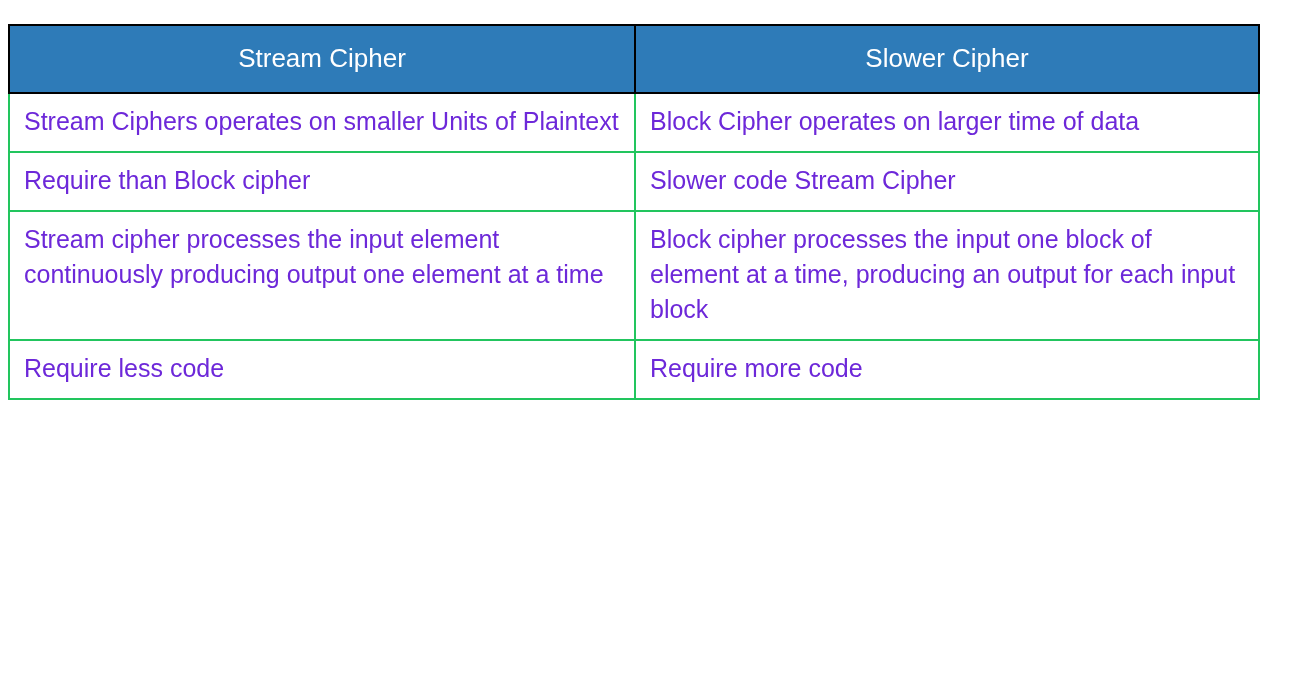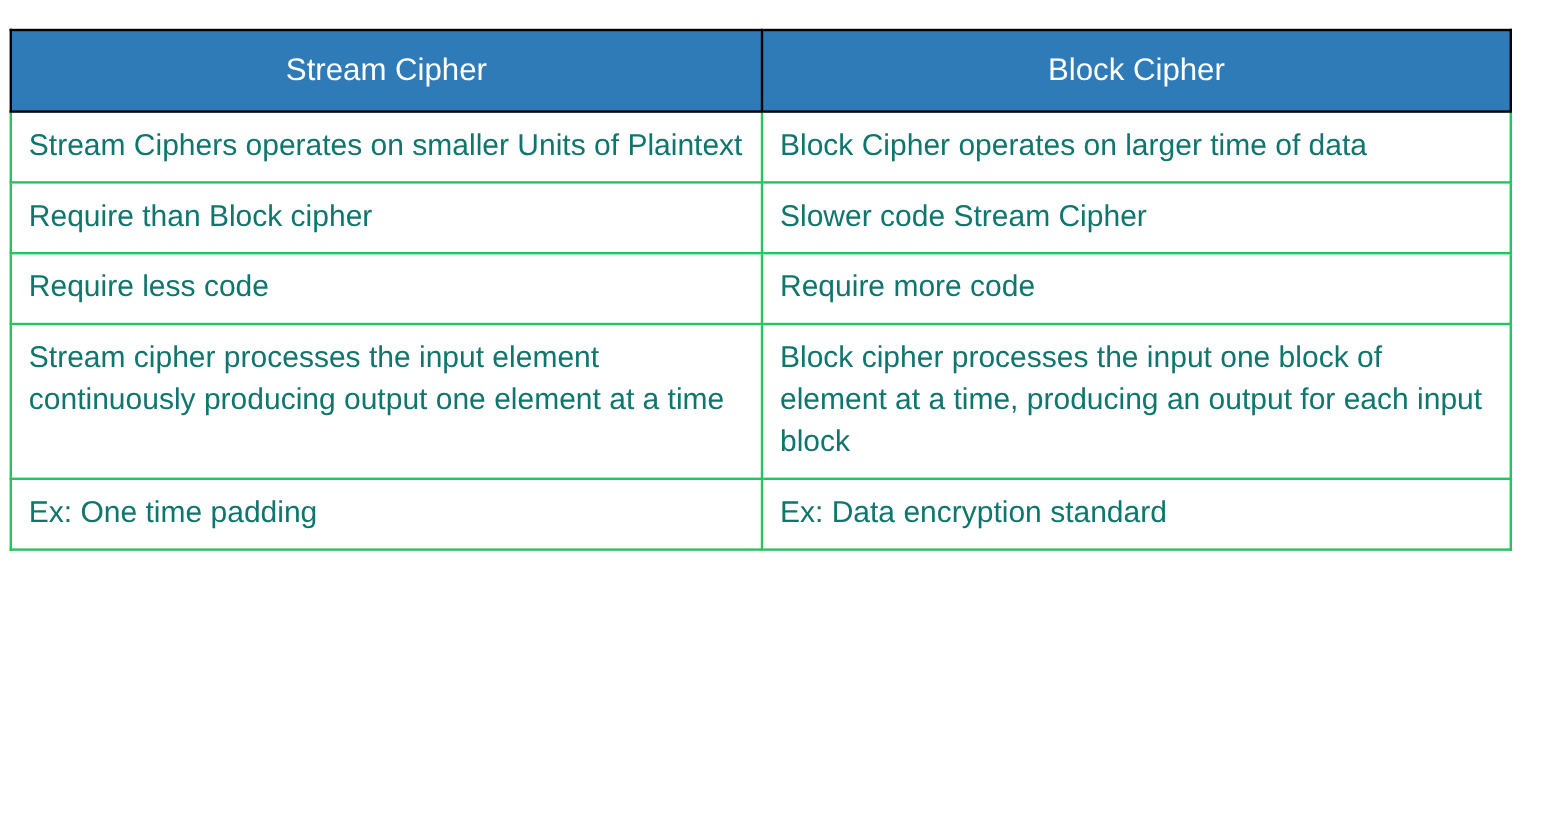--- a/index.html
+++ b/index.html
@@ -50,21 +50,21 @@
     font-weight: normal;
     font-size: 26px;
     line-height: 1.2;
     height: 66px;
     padding: 0 10px;
     vertical-align: middle;
     border-color: #000000;
   }
 
   .comparison-table tbody td {
-    color: #0f766e;
+    color: #6d28d9;
     font-size: 25px;
     line-height: 35px;
     padding: 10px 14px 12px 14px;
     text-align: left;
     letter-spacing: 0px;
   }
 
   .cell-text {
     display: block;
     white-space: pre-line;
@@ -77,21 +77,21 @@
 
   <table class="comparison-table">
     <colgroup>
       <col class="col-left">
       <col class="col-right">
     </colgroup>
 
     <thead>
       <tr>
         <th>Stream Cipher</th>
-        <th>Block Cipher</th>
+        <th>Slower Cipher</th>
       </tr>
     </thead>
 
     <tbody>
 
       <tr>
         <td>
           <span class="cell-text">Stream Ciphers operates on smaller Units of Plaintext</span>
         </td>
         <td>
@@ -103,43 +103,35 @@
         <td>
           <span class="cell-text">Require than Block cipher</span>
         </td>
         <td>
           <span class="cell-text">Slower code Stream Cipher</span>
         </td>
       </tr>
 
       <tr>
         <td>
+          <span class="cell-text">Stream cipher processes the input element continuously producing output one element at a time</span>
+        </td>
+        <td>
+          <span class="cell-text">Block cipher processes the input one block of element at a time, producing an output for each input block</span>
+        </td>
+      </tr>
+
+      <tr>
+        <td>
           <span class="cell-text">Require less code</span>
         </td>
         <td>
           <span class="cell-text">Require more code</span>
         </td>
       </tr>
 
-      <tr>
-        <td>
-          <span class="cell-text">Stream cipher processes the input element continuously producing output one element at a time</span>
-        </td>
-        <td>
-          <span class="cell-text">Block cipher processes the input one block of element at a time, producing an output for each input block</span>
-        </td>
-      </tr>
 
-
-      <tr>
-        <td>
-          <span class="cell-text">Ex: One time padding</span>
-        </td>
-        <td>
-          <span class="cell-text">Ex: Data encryption standard</span>
-        </td>
-      </tr>
 
 
     </tbody>
   </table>
 
 </div>
 
 </body></html>

